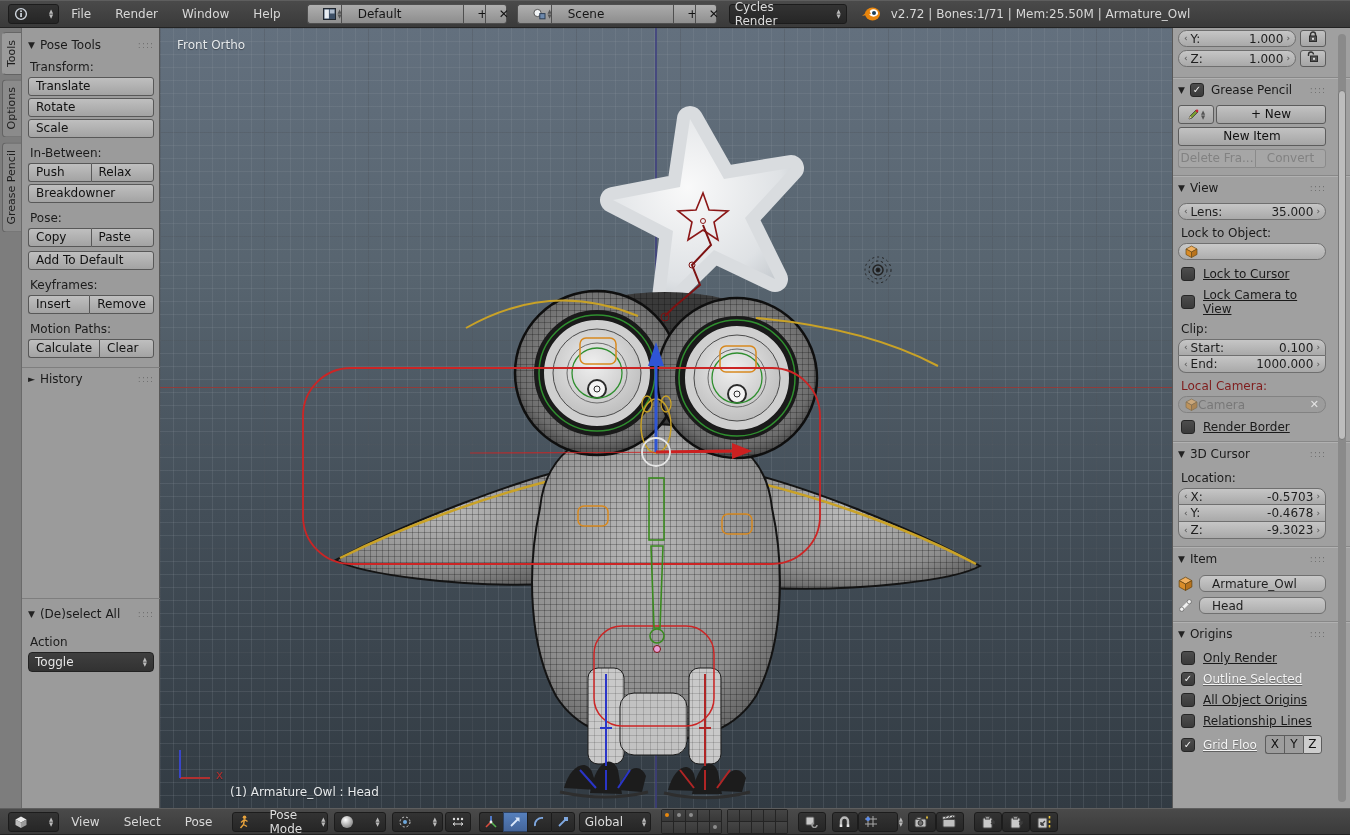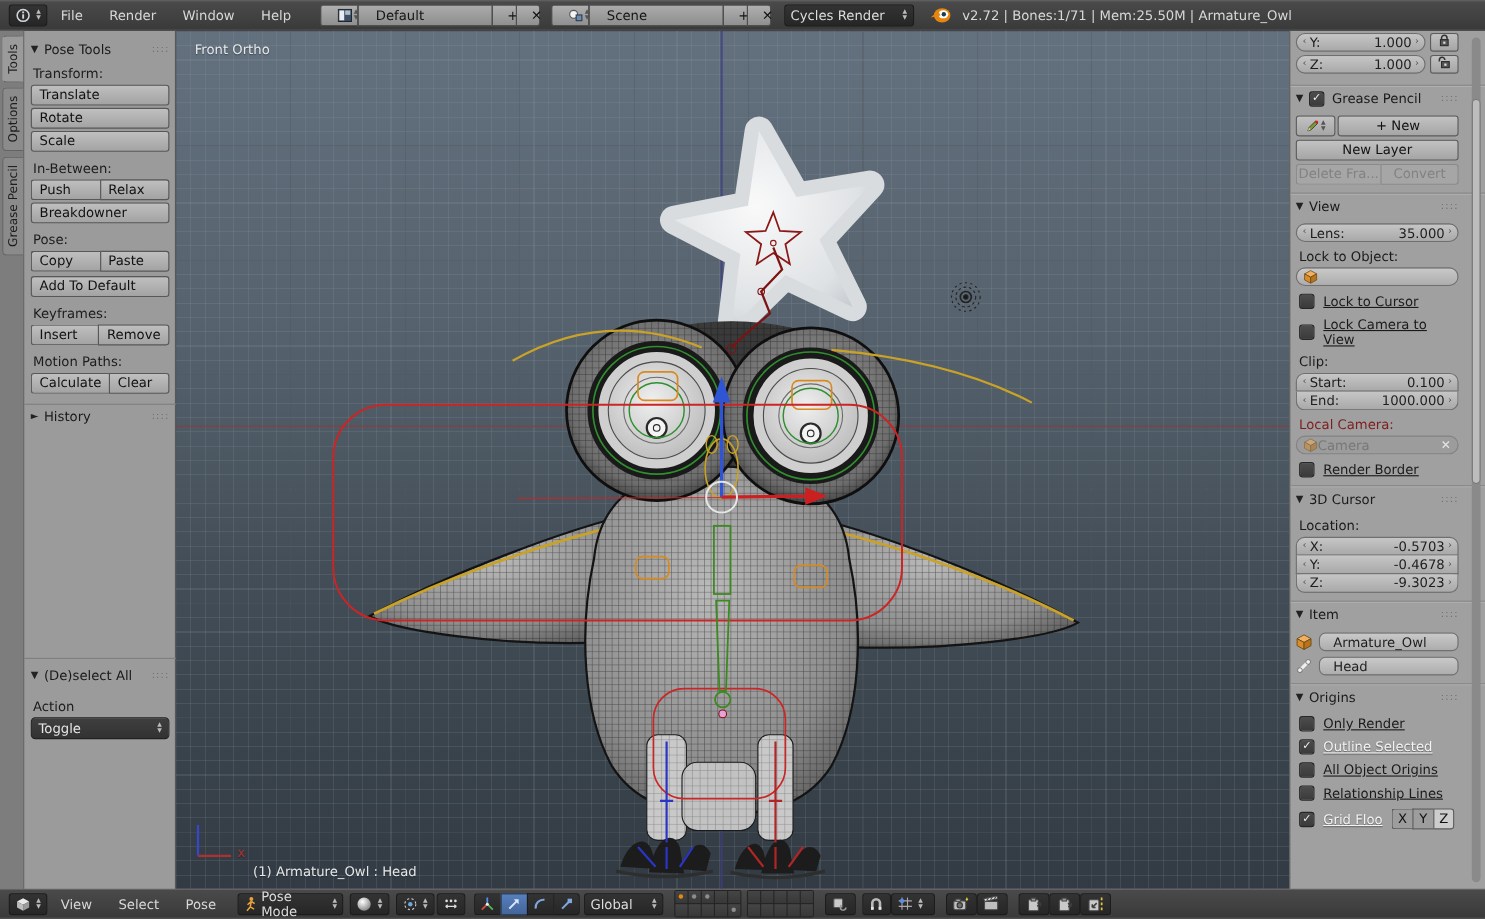--- a/index.html
+++ b/index.html
@@ -5,21 +5,21 @@
   html,body{margin:0;padding:0;background:#222;}
   *{box-sizing:border-box;font-family:"DejaVu Sans","Liberation Sans",sans-serif;}
   #app{position:relative;width:1350px;height:835px;overflow:hidden;background:#9b9b9b;font-size:12px;-webkit-font-smoothing:antialiased;}
 
   
   .hbar{position:absolute;left:0;width:1350px;height:28px;background:linear-gradient(#4a4a4a,#3a3a3a);
         border-top:1px solid #5e5e5e;border-bottom:1px solid #232323;display:flex;align-items:center;color:#d4d4d4;}
   #topbar{top:0;}
   #footbar{top:808px;height:27px;}
   .menu{padding:0 12px;color:#d8d8d8;cursor:default;}
-  .dkbtn{display:inline-flex;align-items:center;gap:3px;background:linear-gradient(#333,#262626);
+  .dkbtn{display:inline-flex;align-items:center;gap:19px;background:linear-gradient(#333,#262626);
          border:1px solid #1c1c1c;border-radius:3px;height:20px;padding:0 5px;color:#ddd;}
   .ltbtn{display:inline-flex;align-items:center;justify-content:center;background:linear-gradient(#b0b0b0,#8f8f8f);
          border:1px solid #4f4f4f;height:20px;color:#111;}
   .ud{display:inline-flex;flex-direction:column;justify-content:center;line-height:4.6px;font-size:5.4px;color:#bbb;margin-left:2px;}
   .ud.dk{color:#555;}
   .idfield{display:inline-flex;align-items:center;height:20px;background:linear-gradient(#ababab,#8d8d8d);
            border:1px solid #4f4f4f;color:#151515;padding:0 8px;}
   .grp{display:inline-flex;}
   .grp > *{border-radius:0;border-right-width:0;padding-left:16px;}
   .grp > *:first-child{border-radius:3px 0 0 3px;}
@@ -466,21 +466,21 @@
             <path d="M2,10 L3,7 L4.6,8.6 Z" fill="#e0c9a0"></path>
             <circle cx="10" cy="2" r="1.4" fill="#c23"></circle>
           </svg>
         <span class="ud dk">
             <span>▲</span>
             <span>▼</span>
           </span>
       </div>
       <div class="nb" style="flex:1">+ <span>New</span></div>
     </div>
-    <div class="nb" style="display:block;margin-top:3px">New Layer</div>
+    <div class="nb" style="display:block;margin-top:3px">New Item</div>
     <div style="display:flex;margin-top:3px">
       <div class="nb dis" style="flex:1.1;border-radius:3px 0 0 3px;border-right:none">Delete Fra...</div>
       <div class="nb dis" style="flex:1;border-radius:0 3px 3px 0">Convert</div>
     </div>
 
     <div class="nsep"></div>
     <div class="phead">
       <span class="tri">▼</span>
         <span>View</span>
       <span class="grip">::::</span>

